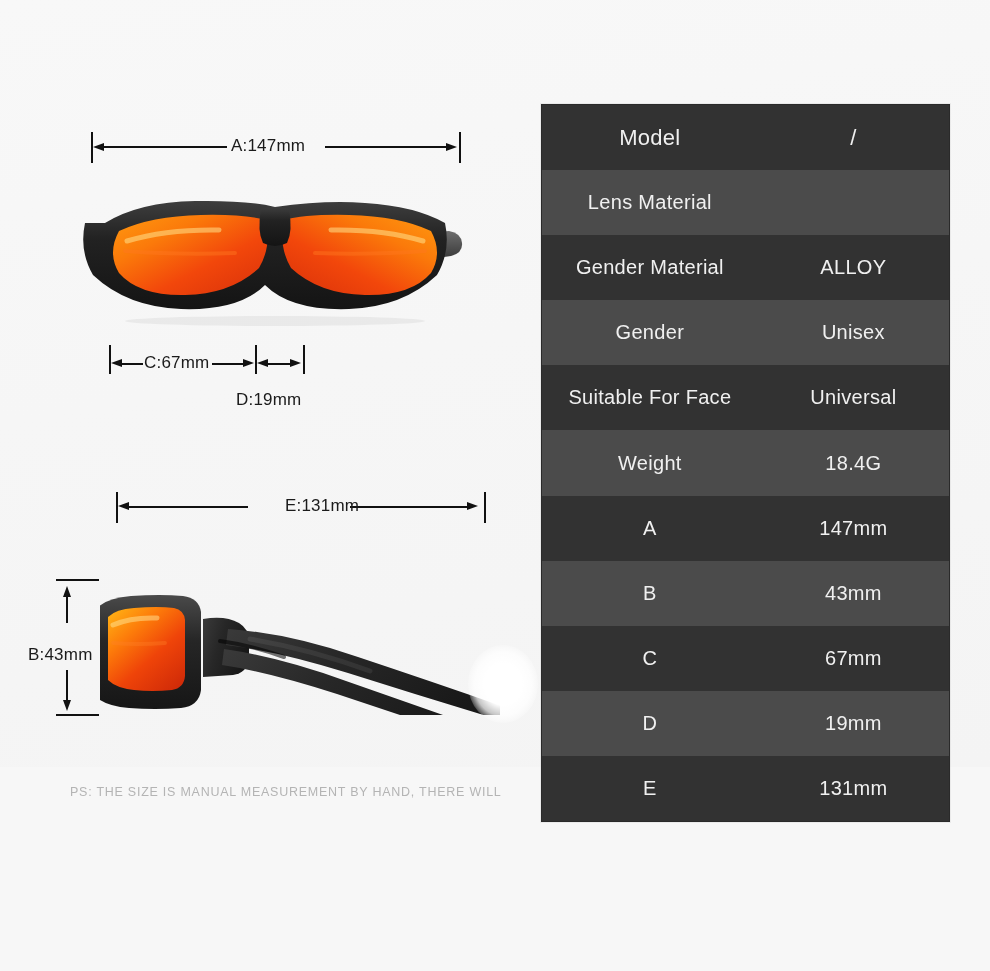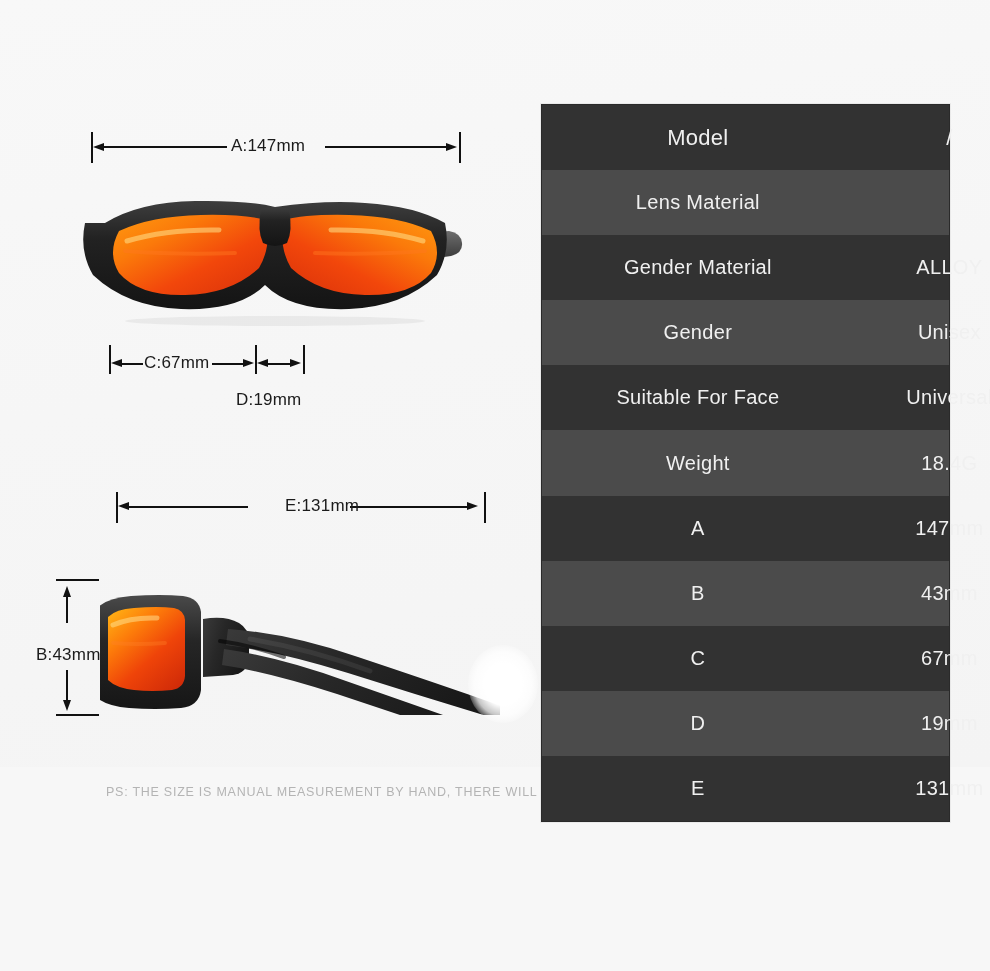--- a/index.html
+++ b/index.html
@@ -80,21 +80,21 @@
     position: absolute;
     left: 70px;
     top: 782px;
     width: 420px;
     color: #b4b4b4;
     font-size: 12.5px;
     line-height: 21px;
     letter-spacing: .75px;
     font-family: "Liberation Sans", sans-serif;
   }
-  .note div { white-space: nowrap; margin-left: 36px; }
+  .note div { white-space: nowrap; }
 
   .glow {
     position: absolute;
     left: 468px;
     top: 645px;
     width: 70px;
     height: 78px;
     border-radius: 50%;
     background: radial-gradient(ellipse at 50% 50%, #ffffff 0%, #ffffff 38%, rgba(255,255,255,.75) 58%, rgba(255,255,255,0) 76%);
     pointer-events: none;
@@ -124,21 +124,20 @@
 
   .scell {
     color: #f0f0f0;
     font-size: 20px;
     font-weight: 300;
     text-align: center;
     letter-spacing: .3px;
     font-family: "Liberation Sans", sans-serif;
     overflow: hidden;
     white-space: nowrap;
-    padding-left: 48px;
   }
   .scell.key { flex: 0 0 53%; }
   .scell.val { flex: 0 0 47%; }
 
   .srow.head .scell { font-size: 22px; }
 </style>
 </head>
 <body>
 
 <div id="stage">
@@ -246,21 +245,21 @@
     <div class="dim-label" style="left:253px; top:496px;margin-left:32px;">E:131mm</div>
   </div>
 
   <div>
     <div class="tick tick-h" style="left:56px; top:579px; width:43px;"></div>
     <div class="tick tick-h" style="left:56px; top:714px; width:43px;"></div>
     <div class="dline-v" style="left:66px; top:595px; height:28px;"></div>
     <div class="dline-v" style="left:66px; top:670px; height:30px;"></div>
     <div class="arr arr-u" style="left:62.5px; top:586px;"></div>
     <div class="arr arr-d" style="left:62.5px; top:700px;"></div>
-    <div class="dim-label" style="left:36px; top:645px;">B:43mm</div>
+    <div class="dim-label" style="left:28px; top:645px;">B:43mm</div>
   </div>
 
   <svg width="400" height="130" viewBox="0 0 400 130" style="position:absolute; left:100px; top:585px;">
     <defs>
       <linearGradient id="sideFrame" x1="0" y1="0" x2="0" y2="1">
         <stop offset="0%" stop-color="#4a4a4a"></stop>
         <stop offset="40%" stop-color="#262626"></stop>
         <stop offset="100%" stop-color="#161616"></stop>
       </linearGradient>
       <linearGradient id="sideLens" x1="0.1" y1="0" x2="0.9" y2="1">

